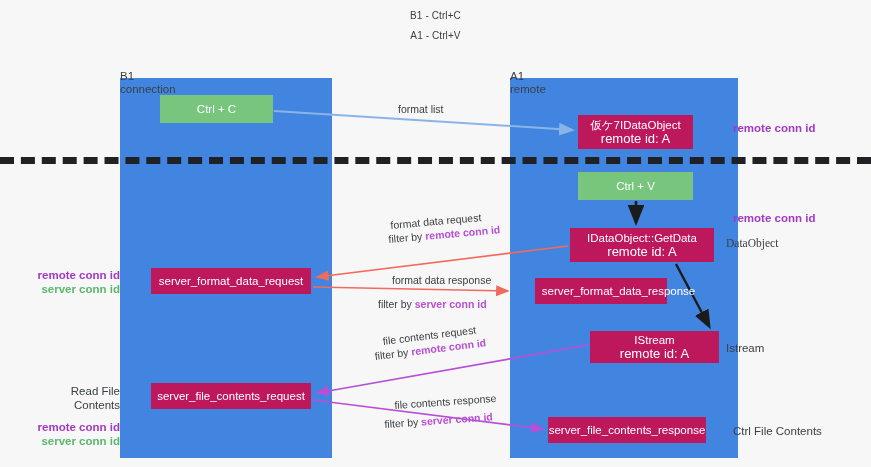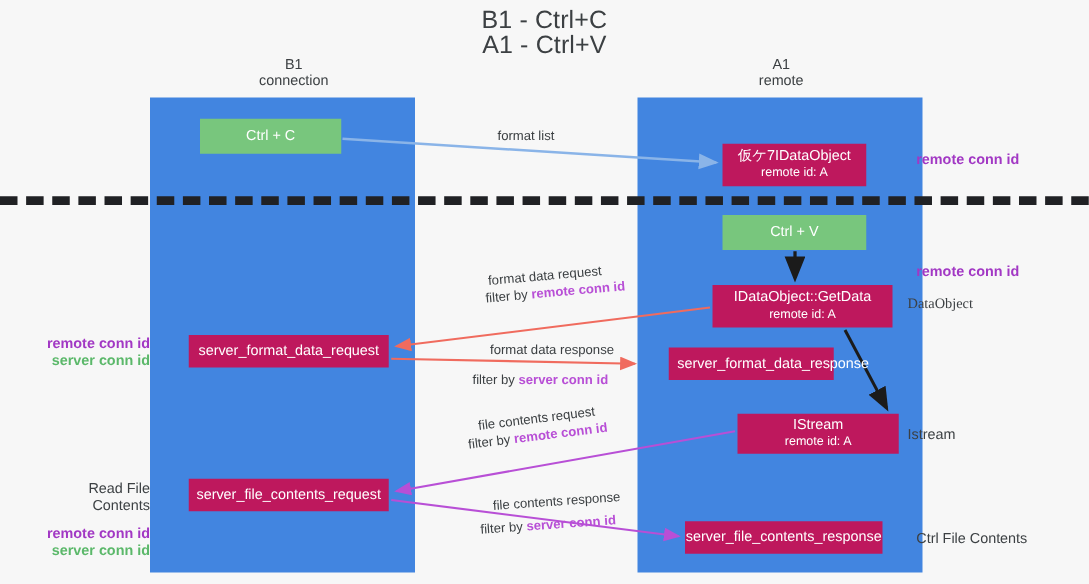--- a/index.html
+++ b/index.html
@@ -11,28 +11,28 @@
     overflow:hidden;
     position:relative;
     color:#3c4043;
   }
   #stage{position:absolute;left:0;top:0;width:871px;height:467px;}
   .abs{position:absolute;box-sizing:border-box;}
 
   
   #title{
     left:0;top:6px;width:871px;text-align:center;
-    font-size:20px;line-height:20px;color:#3c4043;
+    font-size:10px;line-height:20px;color:#3c4043;
     letter-spacing:.1px;
   }
   #title div{white-space:pre;}
 
   
   .col-head{
-    font-size:11.5px;line-height:13px;text-align:center;color:#3c4043;
+    font-size:11.5px;line-height:13px;text-align:left;color:#3c4043;margin-top:24px;
   }
   #head-b1{left:120px;top:46px;width:230px;}
   #head-a1{left:510px;top:46px;width:230px;}
 
   
   .lane{background:#4285e0;}
   #lane-left{left:120px;top:78px;width:212px;height:380px;}
   #lane-right{left:510px;top:78px;width:228px;height:380px;}
 
   
@@ -42,21 +42,21 @@
   }
 
   
   .box{
     color:#ffffff;
     display:flex;flex-direction:column;align-items:center;justify-content:center;
     font-size:11.5px;line-height:14px;
   }
   .green{background:#78c67d;}
   .orange{background:#be185d;}
-  .box .l2{font-size:10px;}
+  .box .l2{font-size:13px;}
 
   #box-ctrlc{left:160px;top:95px;width:113px;height:28px;}
   #box-dataobject{left:578px;top:115px;width:115px;height:34px;}
   #box-ctrlv{left:578px;top:172px;width:115px;height:28px;}
   #box-getdata{left:570px;top:228px;width:144px;height:34px;}
   #box-fmtreq{left:151px;top:268px;width:160px;height:26px;}
   #box-fmtresp{left:535px;top:278px;width:132px;height:26px;padding-left:35px;}
   #box-istream{left:590px;top:331px;width:129px;height:32px;}
   #box-filereq{left:151px;top:383px;width:160px;height:26px;}
   #box-fileresp{left:548px;top:417px;width:158px;height:26px;}

